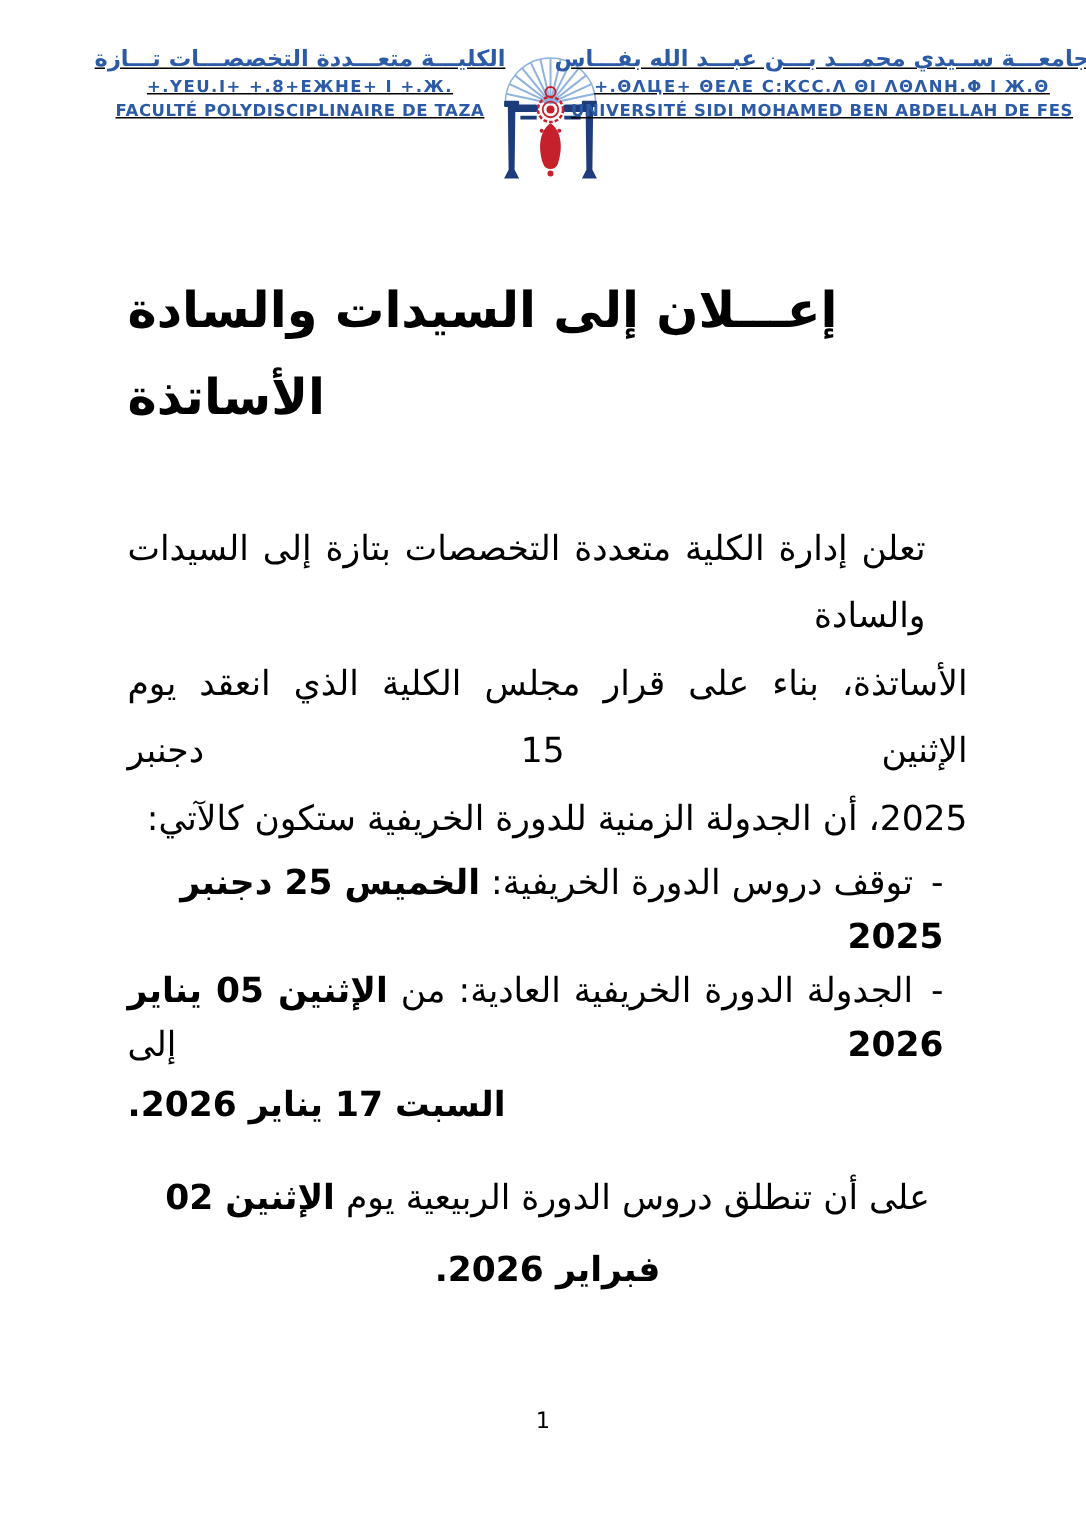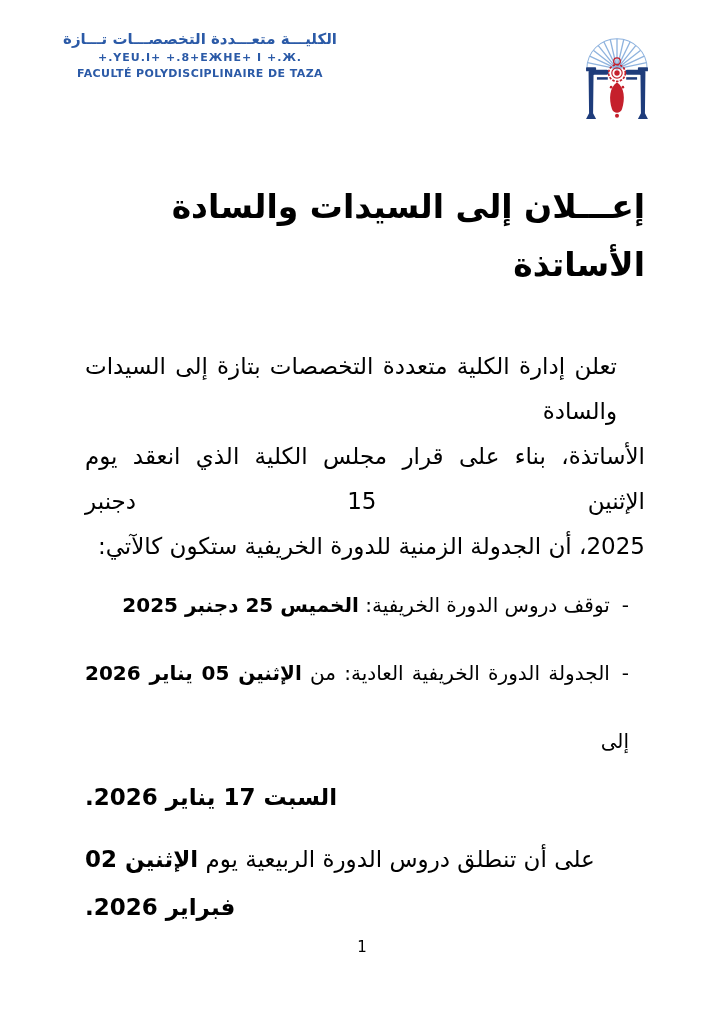--- a/index.html
+++ b/index.html
@@ -7,20 +7,21 @@
     position:relative;
     width:724px;height:1024px;
     background:#ffffff;
     overflow:hidden;
     font-family:"DejaVu Sans","Liberation Sans",sans-serif;
   }
   
   .header{
     display:flex;justify-content:space-between;align-items:flex-start;
     padding:30px 64px 0 76px;
+    text-decoration:underline;
   }
   .org-block{display:flex;flex-direction:column;align-items:center;gap:3px;}
   .org-block.left{width:248px;}
   .org-block.right{width:276px;}
   .org-arabic{
     color:var(--brand);font-weight:bold;font-size:15px;line-height:18px;
     direction:rtl;white-space:nowrap;
   }
   .org-tifinagh{
     color:var(--brand);font-weight:bold;font-size:11px;letter-spacing:1px;
@@ -29,34 +30,34 @@
   }
   .org-latin{
     color:var(--brand);font-weight:bold;font-size:11px;letter-spacing:.4px;
     white-space:nowrap;
   }
   .logo-wrap{width:86px;height:92px;flex:0 0 auto;margin-top:2px;}
   
   .doc{direction:rtl;padding:0 79px 0 85px;}
   .doc-title{
     margin-top:54px;
-    text-align:right;
+    text-align:left;
     font-weight:bold;font-size:33px;line-height:58px;color:#000;
   }
   .intro{margin-top:50px;}
   .line{font-size:23px;line-height:45px;color:#000;}
   .just{text-align:justify;text-align-last:justify;}
   .right-al{}
   .indent-first{padding-right:28px;}
   .bullets{margin-top:2px;}
-  .bullet-line{font-size:20px;line-height:68px;color:#000;padding-right:16px;}
+  .bullet-line{font-size:23px;line-height:36px;color:#000;padding-right:16px;}
   .bullet-cont{font-size:23px;line-height:44px;color:#000;text-align:left;padding-right:16px;}
   .dash{display:inline-block;margin-left:12px;}
   b{font-weight:bold;}
-  .closing{margin-top:16px;font-size:23px;line-height:48px;text-align:left;color:#000;}
+  .closing{margin-top:16px;font-size:23px;line-height:48px;text-align:center;color:#000;}
   .page-number{
     position:absolute;left:0;right:0;top:938px;
     text-align:center;font-size:15px;color:#000;direction:ltr;
   }
 </style>
 </head>
 <body>
 
 <div class="page" style="--brand:#2B5AA7;">
 
@@ -112,20 +113,25 @@
         <g fill="#C5202C">
           <circle cx="50" cy="49" r="3.2"></circle>
           <path d="M50 60 C41 66 40 80 44 92 C46 98 54 98 56 92 C60 80 59 66 50 60 Z"></path>
           <circle cx="43" cy="66" r="1.6"></circle>
           <circle cx="57" cy="66" r="1.6"></circle>
           <circle cx="50" cy="100" r="2.4"></circle>
         </g>
       </svg>
     </div>
 
+    <div class="org-block right">
+      <div class="org-arabic">جامعـــة ســيدي محمـــد بـــن عبـــد الله بفـــاس</div>
+      <div class="org-tifinagh">+.ΘΛЦΕ+ ΘΕΛΕ C:ΚCC.Λ ΘΙ ΛΘΛΝΗ.Φ Ι Ж.Θ</div>
+      <div class="org-latin">UNIVERSITÉ SIDI MOHAMED BEN ABDELLAH DE FES</div>
+    </div>
   </div>
 
   <div class="doc">
 
     <div class="doc-title">إعـــلان إلى السيدات والسادة الأساتذة</div>
 
     <div class="intro">
       <div class="line just indent-first">تعلن إدارة الكلية متعددة التخصصات بتازة إلى السيدات والسادة</div>
       <div class="line just">الأساتذة، بناء على قرار مجلس الكلية الذي انعقد يوم الإثنين 15 دجنبر</div>
       <div class="line right-al">2025، أن الجدولة الزمنية للدورة الخريفية ستكون كالآتي:</div>

